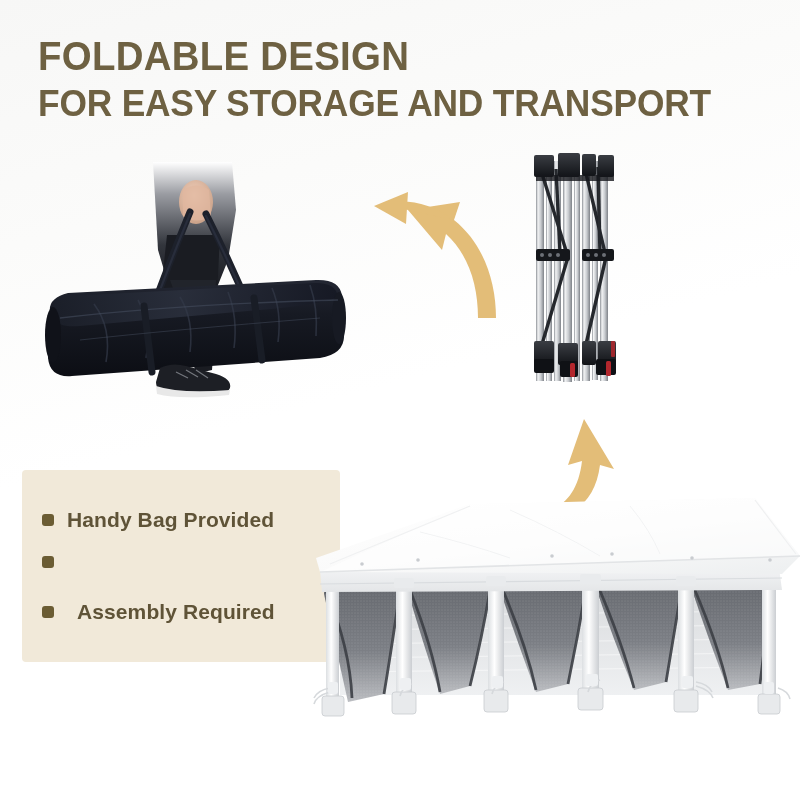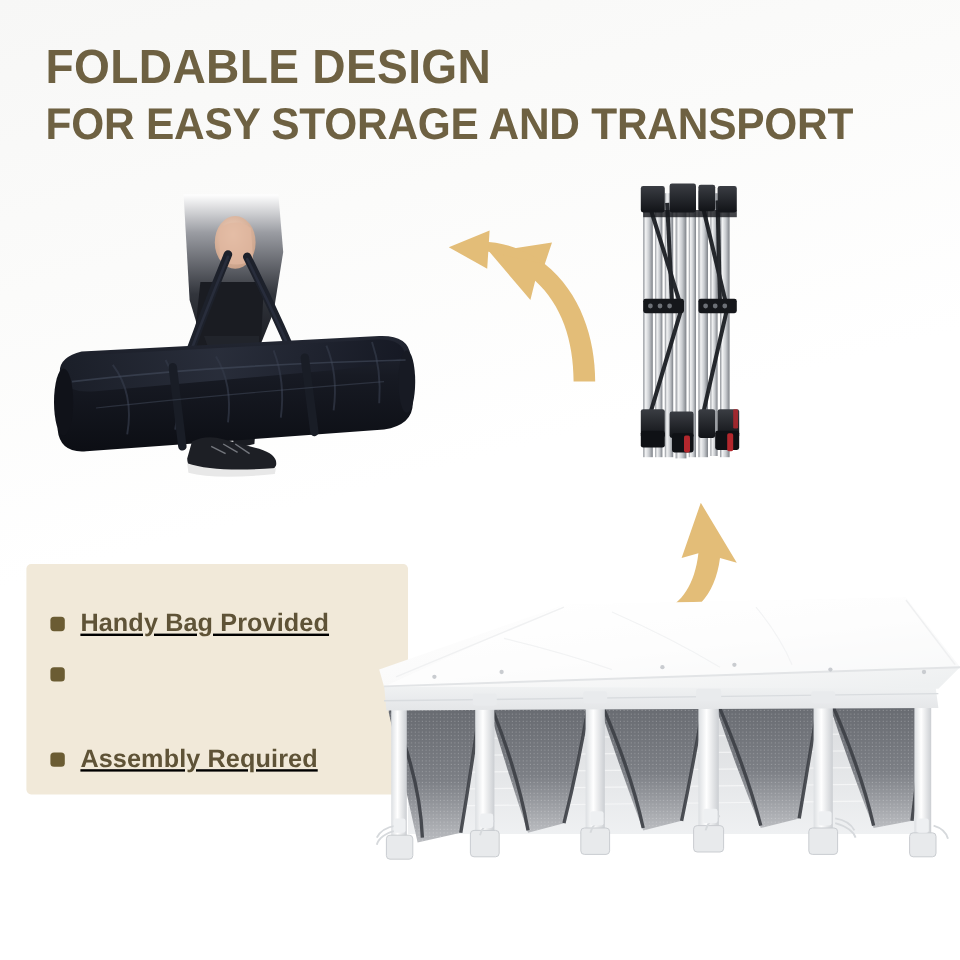--- a/index.html
+++ b/index.html
@@ -27,24 +27,24 @@
     transform: scaleX(0.955); transform-origin: left center;
   }
 
   
   #feature-card {
     position: absolute; left: 22px; top: 470px;
     width: 318px; height: 192px;
     background: #f1e9d9; border-radius: 4px;
     z-index: 2;
   }
-  .feat-row { position: absolute; left: 20px; display: flex; align-items: center; text-decoration: underline; }
+  .feat-row { position: absolute; left: 20px; display: flex; align-items: center; }
   .feat-row:nth-of-type(1) { top: 38px; }
   .feat-row:nth-of-type(2) { top: 86px; }
-  .feat-row:nth-of-type(3) { top: 151px; }
+  .feat-row:nth-of-type(3) { top: 130px; gap: 10px; }
   .bullet {
     width: 12px; height: 12px; border-radius: 3px;
     background: #6b5c33; flex: 0 0 auto;
   }
   .feat-label {
     margin-left: 13px; font-size: 21px; font-weight: bold;
     color: #5f5337; white-space: nowrap; letter-spacing: 0.1px;
   }
 
   

